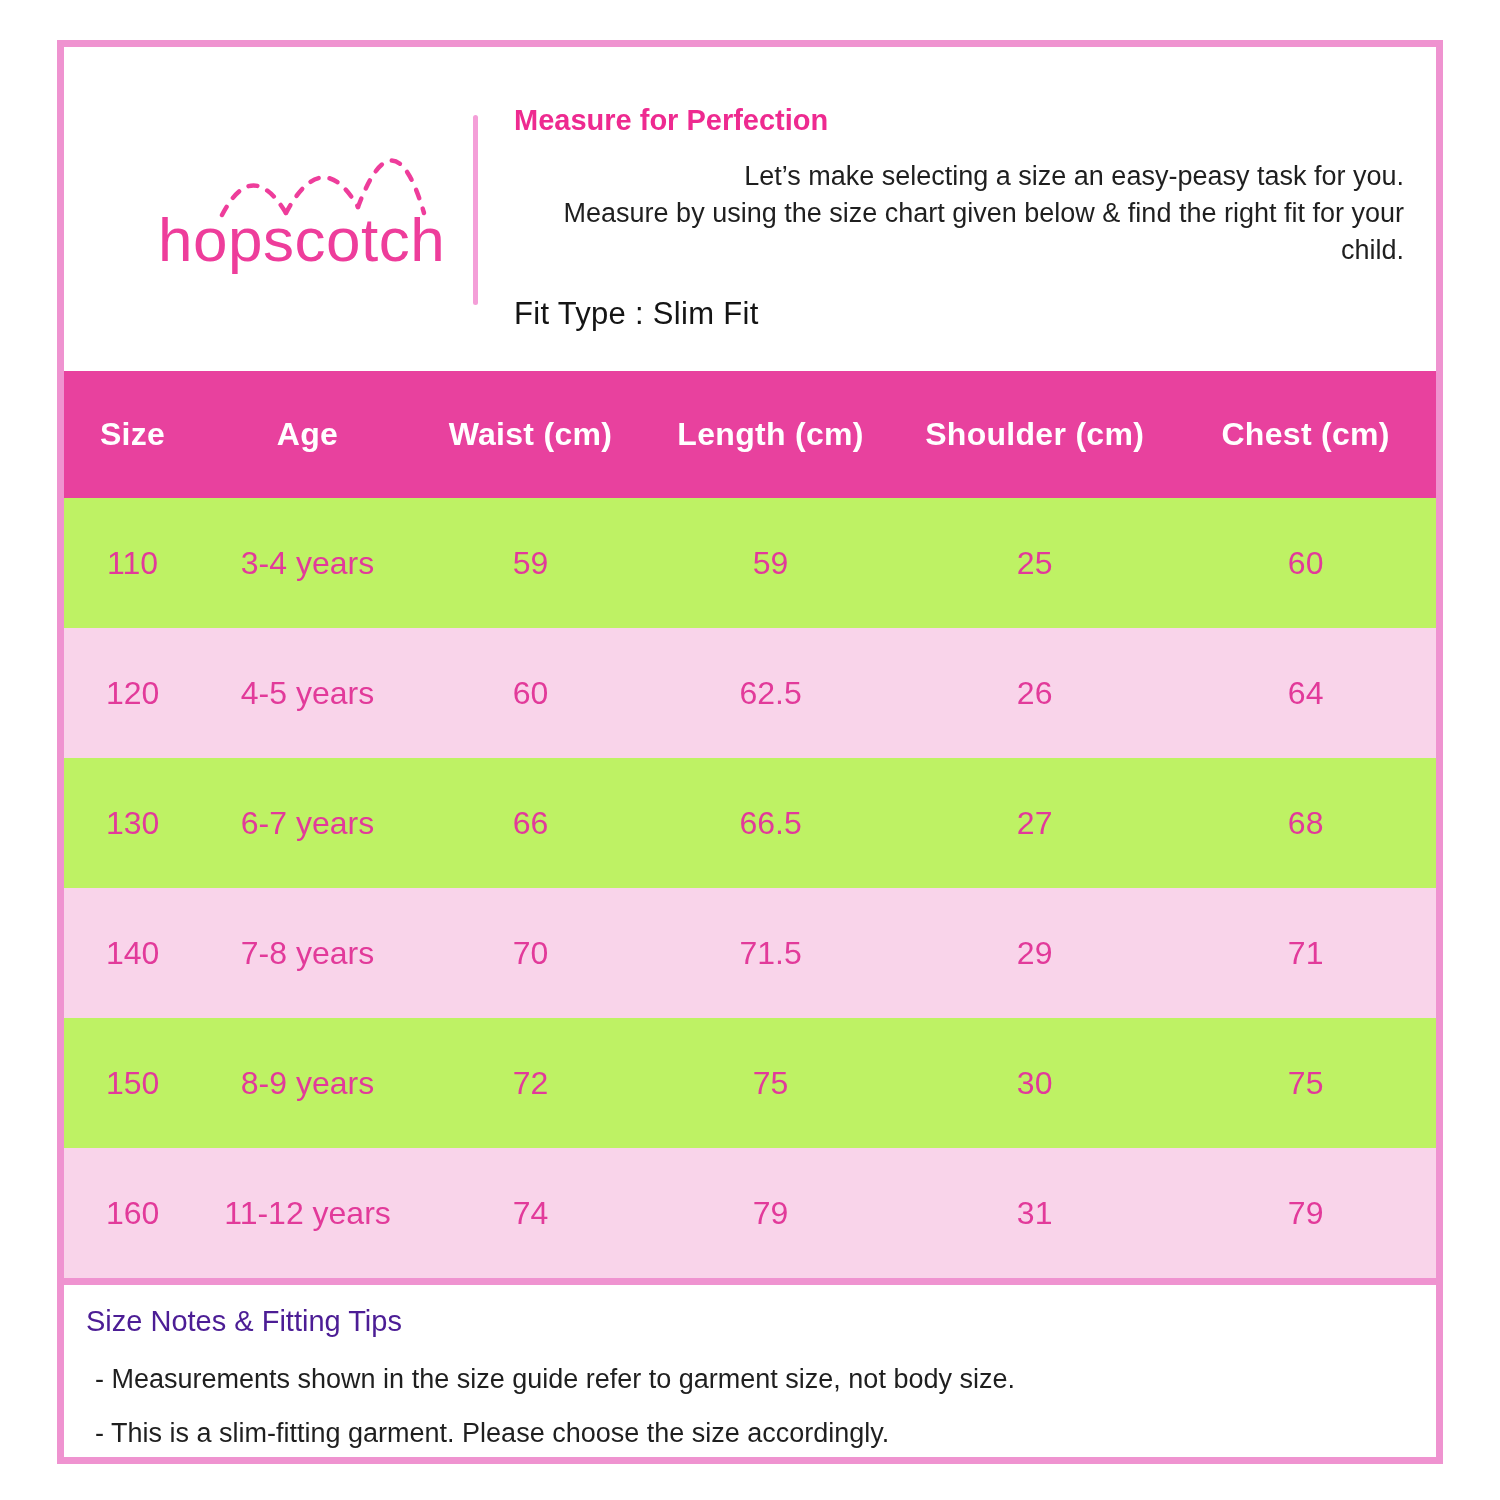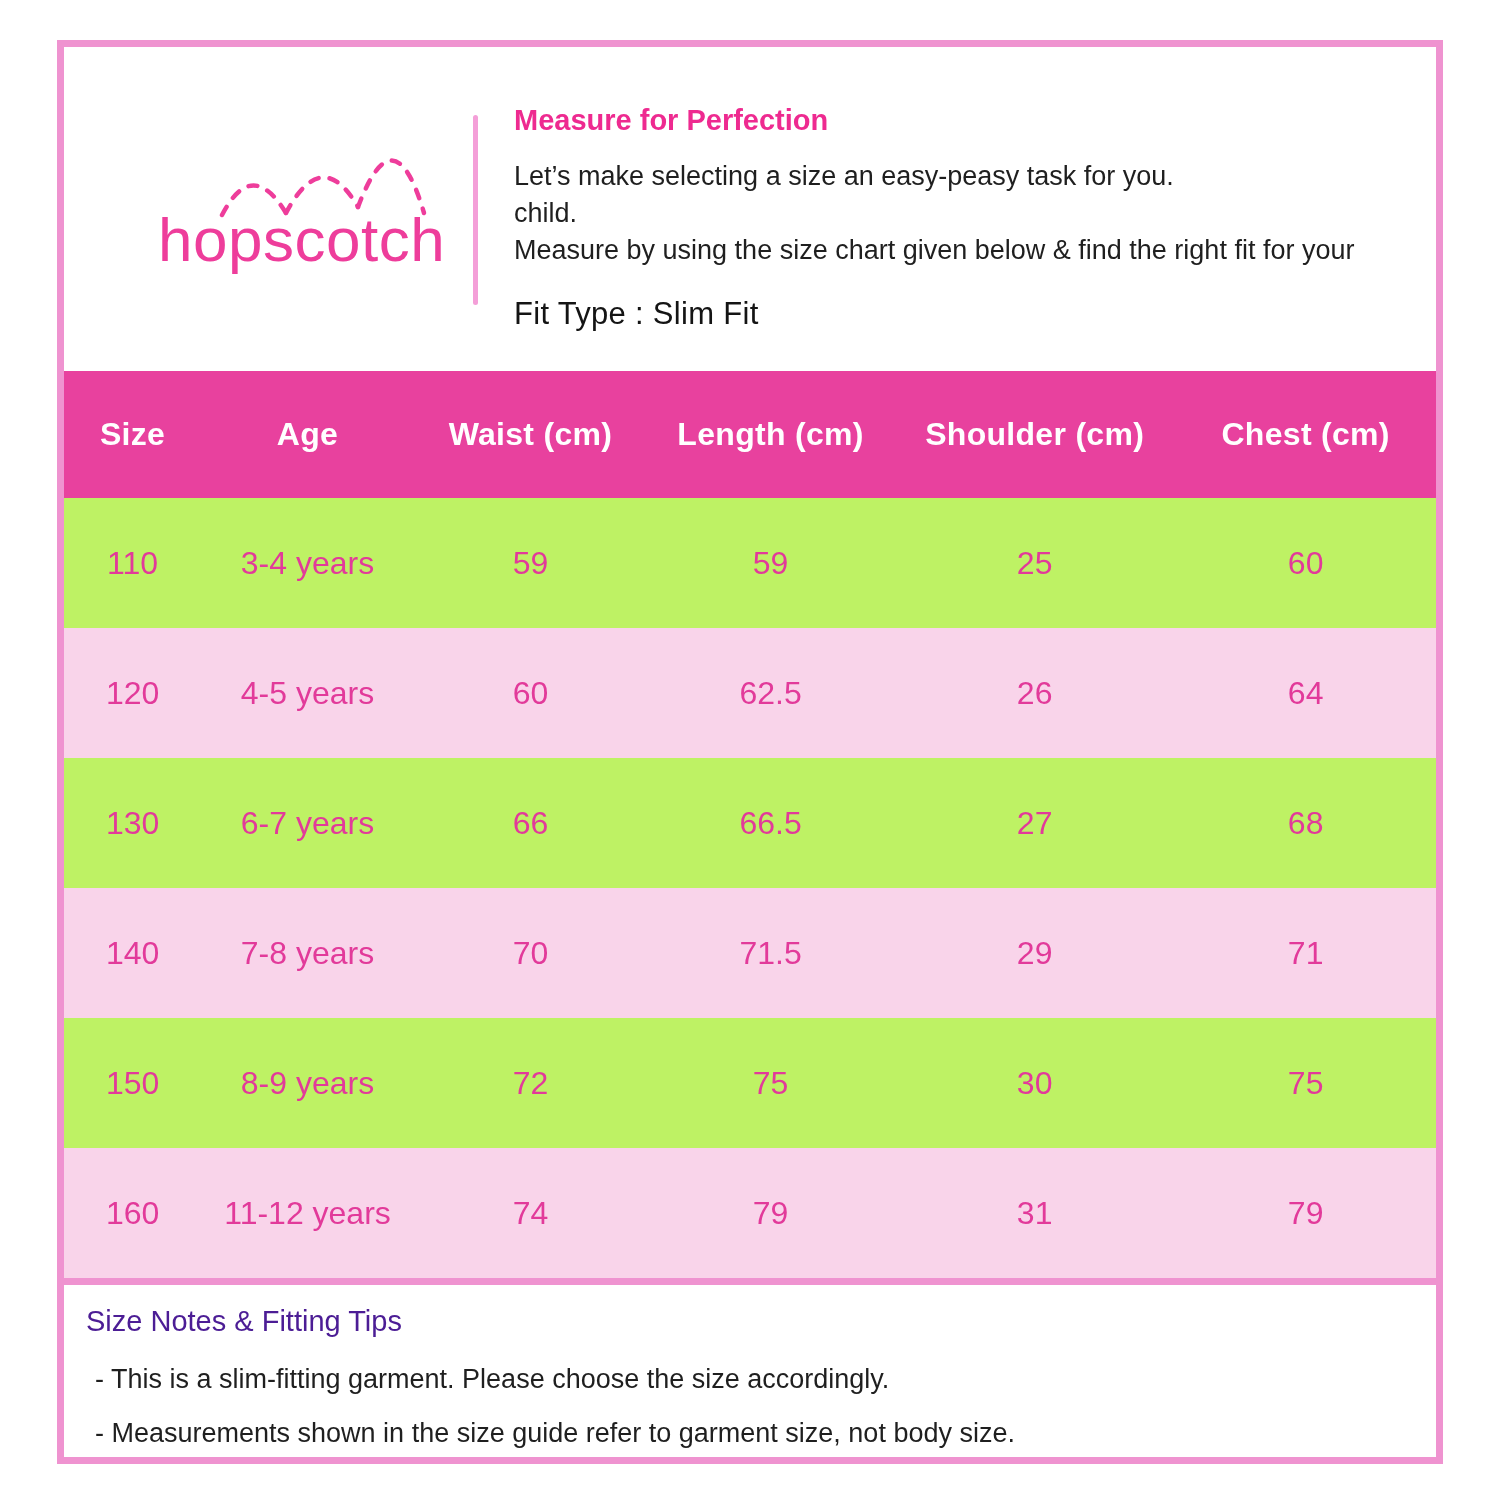--- a/index.html
+++ b/index.html
@@ -26,21 +26,21 @@
   
   .divider {
     position:absolute; left:409px; top:68px; width:5px; height:190px;
     background:#f49fd8; border-radius:3px;
   }
   .intro { position:absolute; left:450px; top:58px; width:890px; }
   .intro-heading {
     color:#ee2a90; font-weight:bold; font-size:29px; line-height:30px;
     margin:0 0 23px 0;
   }
-  .intro-line { color:#1f1f1f; font-size:27px; line-height:37px; }
+  .intro-line { color:#1f1f1f; font-size:27px; line-height:37px;text-align:right; }
   .fit-type {
     margin-top:27px; color:#141414; font-size:31px; font-weight:500;
     letter-spacing:0.3px;
   }
   
   .size-table {
     position:absolute; left:0; top:324px; width:1372px;
     border-collapse:collapse; table-layout:fixed;
   }
   .size-table th {
@@ -78,22 +78,22 @@
       <path d="M142 82 Q 178 -14 208 88" stroke="#ee3d9b" stroke-width="4.5" stroke-dasharray="9 11" stroke-linecap="round" fill="none"></path>
     </svg>
     <div class="logo-text">hopscotch</div>
   </div>
 
   <div class="divider"></div>
 
   <div class="intro">
     <div class="intro-heading">Measure for Perfection</div>
     <div class="intro-line">Let’s make selecting a size an easy-peasy task for you.</div>
+    <div class="intro-line">Measure by using the size chart given below &amp; find the right fit for your</div>
     <div class="intro-line">child.</div>
-    <div class="intro-line">Measure by using the size chart given below &amp; find the right fit for your</div>
     <div class="fit-type">Fit Type : Slim Fit</div>
   </div>
 
   <table class="size-table">
     <colgroup>
       <col style="width:10%">
         <col style="width:15.5%">
         <col style="width:17%">
       <col style="width:18%">
         <col style="width:20.5%">
@@ -158,17 +158,17 @@
         <td>31</td>
         <td>79</td>
       </tr>
     </tbody>
   </table>
 
   <div class="rule"></div>
 
   <div class="notes">
     <div class="notes-heading">Size Notes &amp; Fitting Tips</div>
+    <div class="note-item">- Measurements shown in the size guide refer to garment size, not body size.</div>
     <div class="note-item">- This is a slim-fitting garment. Please choose the size accordingly.</div>
-    <div class="note-item">- Measurements shown in the size guide refer to garment size, not body size.</div>
   </div>
 
 </div>
 
 </body></html>

